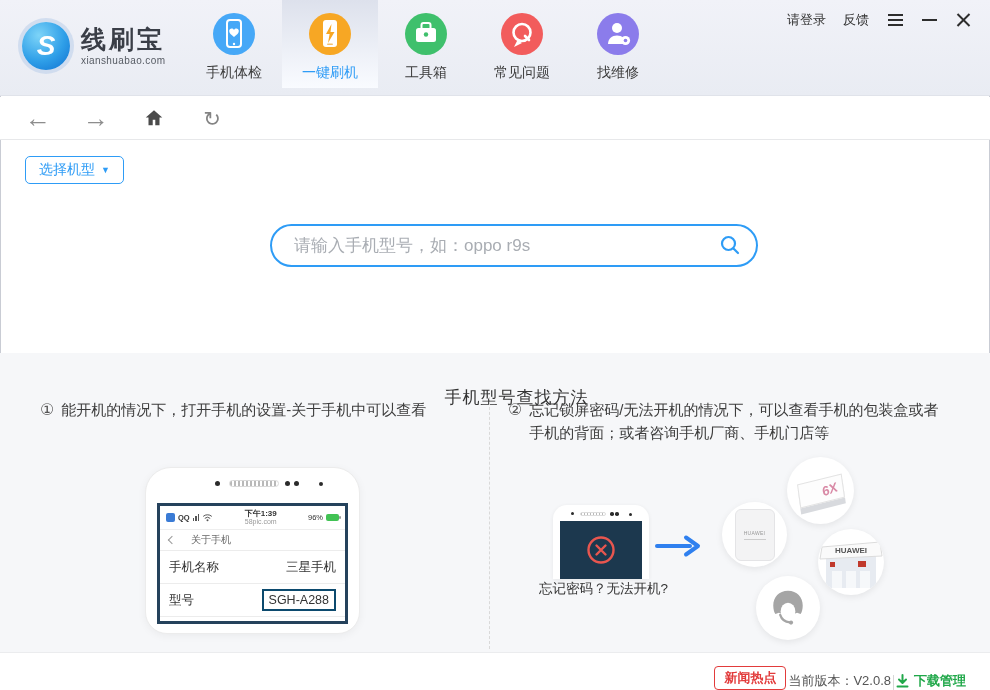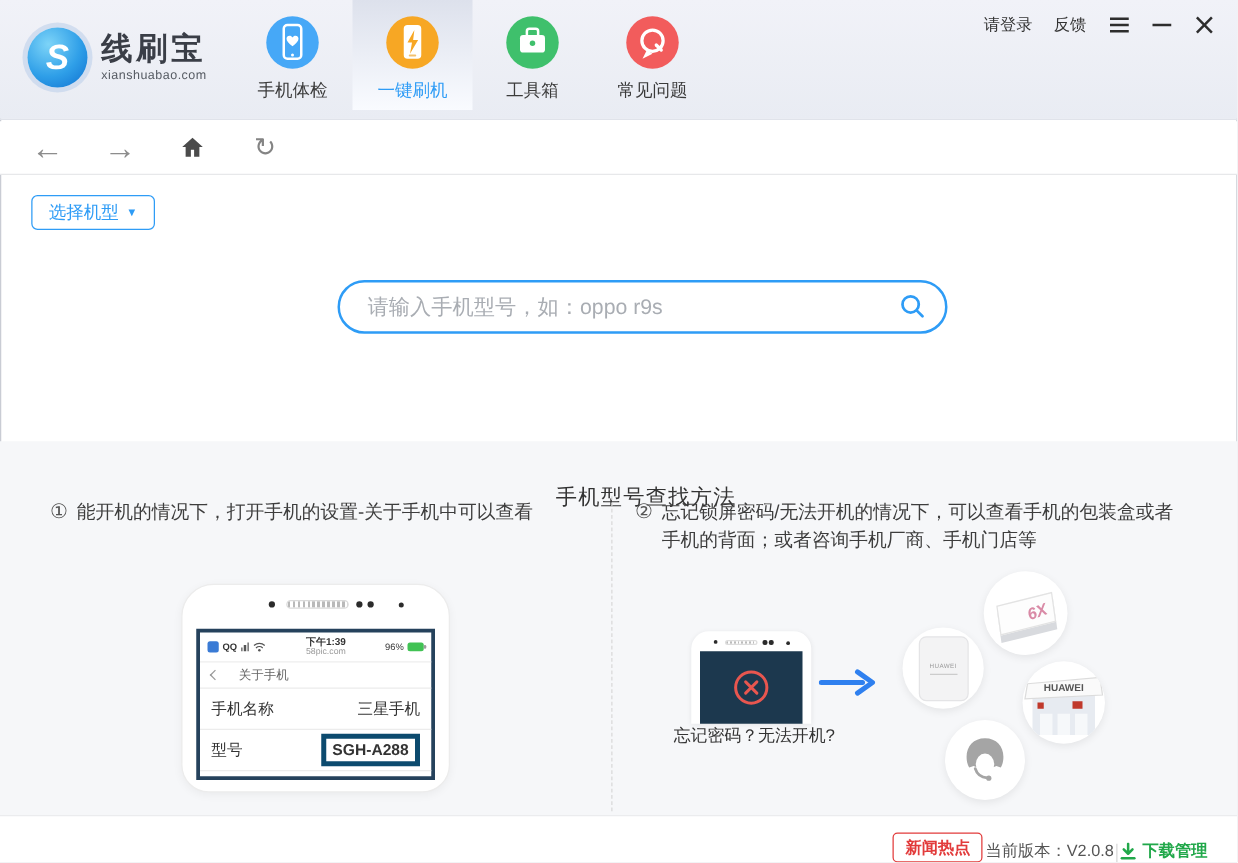--- a/index.html
+++ b/index.html
@@ -96,21 +96,21 @@
   .mk-batt-pct { font-size:7.5px; color:#333; }
   .mk-batt { width:13px; height:7px; border-radius:2px; background:#41c254; position:relative; }
   .mk-batt:after { content:""; position:absolute; right:-2.5px; top:2px; width:2px; height:3px;
                    background:#9b9b9b; border-radius:1px; }
   .mk-back { height:21px; display:flex; align-items:center; gap:16px; padding:0 9px;
              border-bottom:1px solid #ececec; font-size:10px; color:#666; }
   .chev { width:6px; height:6px; border-left:1.5px solid #999; border-bottom:1.5px solid #999;
           transform:rotate(45deg); }
   .mk-row { height:33px; display:flex; align-items:center; justify-content:space-between;
             padding:0 9px; border-bottom:1px solid #ececec; font-size:12.5px; color:#333; }
-  .redbox { border:4px solid #0c4a6e; padding:2px 5px;font-weight:bold; }
+  .redbox { border:2px solid #0c4a6e; padding:2px 5px; }
 
   
   .lock-phone { position:absolute; left:553px; top:152px; width:96px; height:74px; background:#fff;
                 border-radius:14px 14px 0 0; box-shadow:0 1px 4px rgba(0,0,0,.07); }
   .lk-dot { position:absolute; border-radius:50%; background:#2b2b2b; }
   .lk-speaker { position:absolute; left:27px; top:7px; width:26px; height:4px; border-radius:2px;
                 background:repeating-linear-gradient(90deg,#bbb 0 1.5px,#fff 1.5px 3px);
                 border:1px solid #ddd; }
   .lk-screen { position:absolute; left:7px; right:7px; top:16px; bottom:0; background:#1c384e;
                display:flex; align-items:center; justify-content:center; }
@@ -201,20 +201,31 @@
         <div class="nav-circle c-red">
           <svg width="42" height="42" viewBox="0 0 42 42">
             <circle cx="21" cy="19.5" r="8.5" fill="none" stroke="#fff" stroke-width="2.6"></circle>
             <path d="M16.5 27l-3.5 7 8-4z" fill="#fff"></path>
             <path d="M24 23l4 4" stroke="#fff" stroke-width="2.6" stroke-linecap="round"></path>
           </svg>
         </div>
         <div class="nav-label">常见问题</div>
       </div>
 
+      <div class="nav-item">
+        <div class="nav-circle c-purple">
+          <svg width="42" height="42" viewBox="0 0 42 42">
+            <circle cx="20" cy="15" r="5" fill="#fff"></circle>
+            <path d="M11 31c0-5.3 4-8.6 9-8.6s9 3.3 9 8.6z" fill="#fff"></path>
+            <circle cx="28.5" cy="27.5" r="4.6" fill="#fff"></circle>
+            <circle cx="28.5" cy="27.5" r="1.8" fill="#8b7ceb"></circle>
+          </svg>
+        </div>
+        <div class="nav-label">找维修</div>
+      </div>
     </div>
 
     <div class="win-controls">
       <span class="win-link">请登录</span>
       <span class="win-link">反馈</span>
       <span class="hamburger">
           <i></i>
           <i></i>
           <i></i>
         </span>

